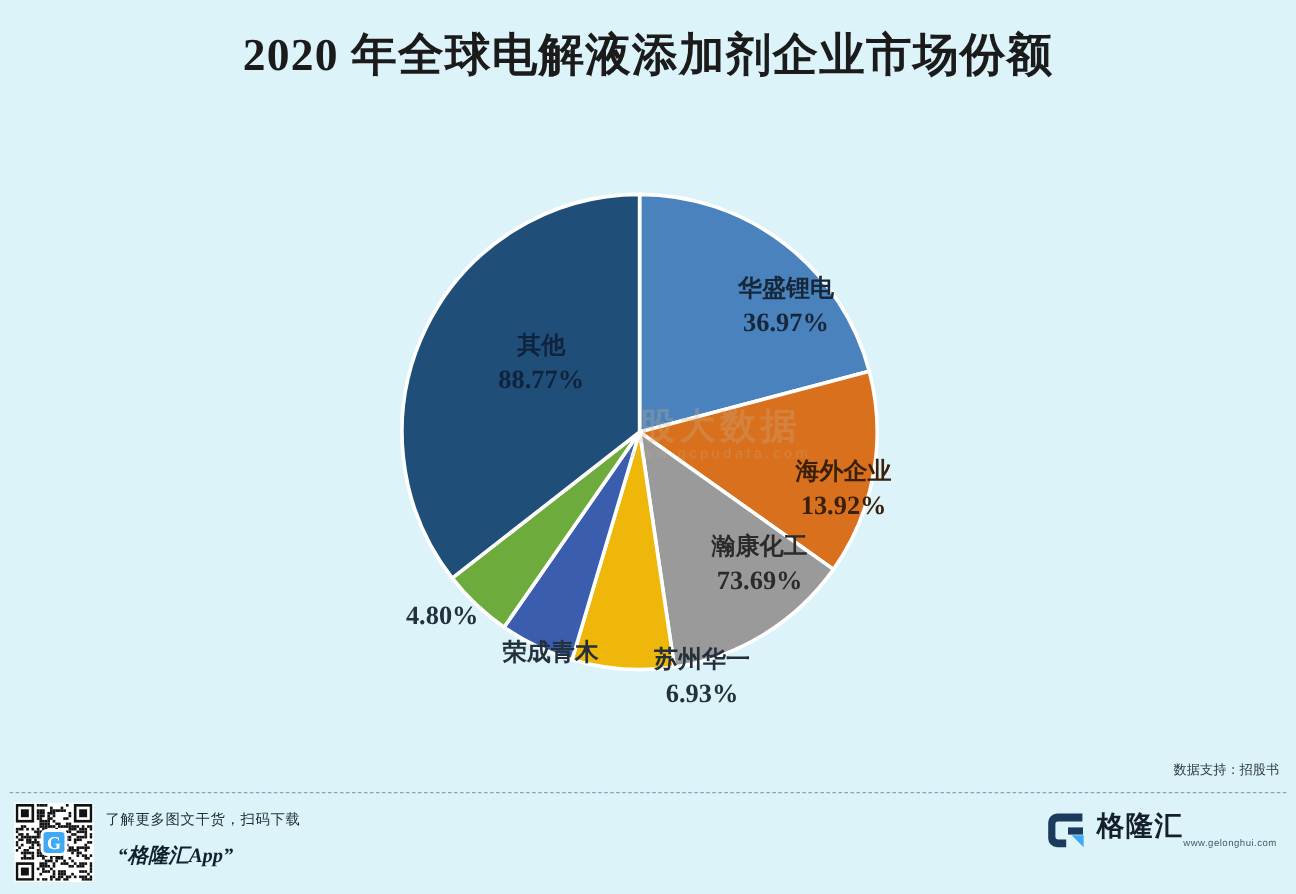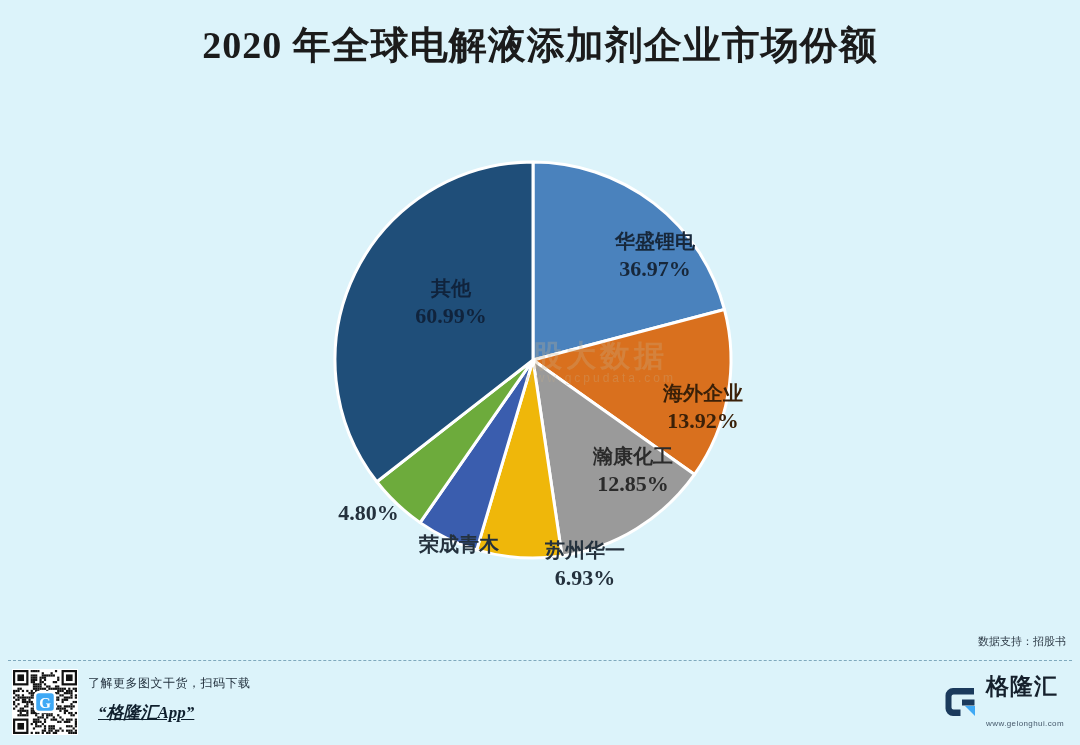--- a/index.html
+++ b/index.html
@@ -160,39 +160,38 @@
   }
   .footer-line2 {
     margin-top: 9px;
     margin-left: 10px;
     font-family: "Liberation Serif", serif;
     font-size: 17px;
     font-weight: bold;
     font-style: italic;
     color: #10202e;
     white-space: nowrap;
-    text-decoration: underline;
   }
   .brand {
     position: absolute;
     right: 16px;
     top: 14px;
     display: flex;
     align-items: center;
     gap: 8px;
   }
   .brand-mark {
     width: 34px;
     height: 34px;
     position: relative;
     flex: 0 0 auto;
   }
   .brand-text {
     display: flex;
-    flex-direction: column;
+    flex-direction: row;
     justify-content: space-between;
   }
   .brand-name {
     font-family: "Liberation Serif", serif;
     font-size: 23px;
     font-weight: bold;
     color: #15202c;
     letter-spacing: 1px;
     line-height: 1;
     white-space: nowrap;
@@ -235,39 +234,39 @@
     <span class="lbl-value">36.97%</span>
   </div>
 
   <div class="slice-label lp-hwqy lbl-inside-orange">
     <span class="lbl-name">海外企业</span>
     <span class="lbl-value">13.92%</span>
   </div>
 
   <div class="slice-label lp-hkhg lbl-inside-gray">
     <span class="lbl-name">瀚康化工</span>
-    <span class="lbl-value">12.85%</span>
+    <span class="lbl-value">73.69%</span>
   </div>
 
   <div class="slice-label lp-szhy lbl-outside">
     <span class="lbl-name">苏州华一</span>
     <span class="lbl-value">6.93%</span>
   </div>
 
   <div class="slice-label lp-rcqm lbl-outside">
     <span class="lbl-name">荣成青木</span>
   </div>
 
   <div class="slice-label lp-zjts lbl-outside">
     <span class="lbl-value">4.80%</span>
   </div>
 
   <div class="slice-label lp-other lbl-inside-dark">
     <span class="lbl-name">其他</span>
-    <span class="lbl-value">60.99%</span>
+    <span class="lbl-value">88.77%</span>
   </div>
 
   <div class="source-note">数据支持：招股书</div>
 
   <div class="footer-divider"></div>
 
   <div class="footer">
     <div class="qr">
       <svg id="qr-svg" width="64" height="64" viewBox="0 0 64 64">
           <rect width="64" height="64" fill="#ffffff"></rect>

